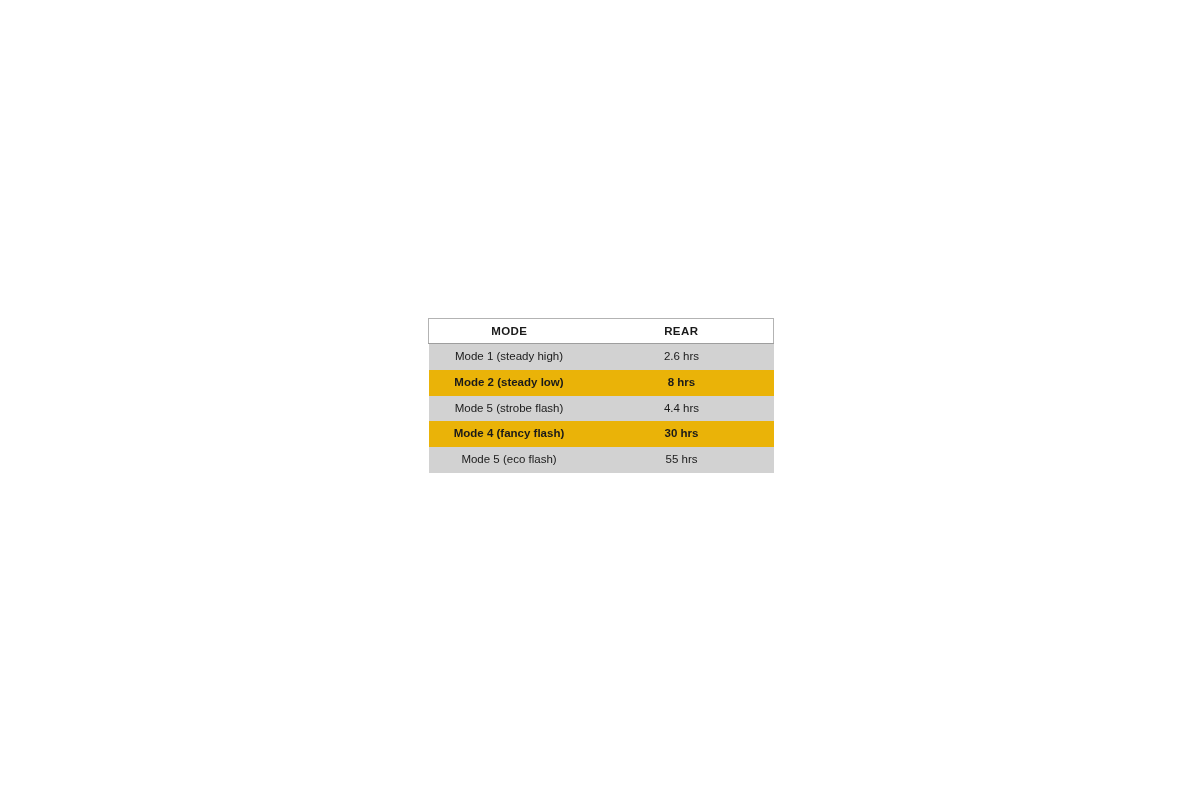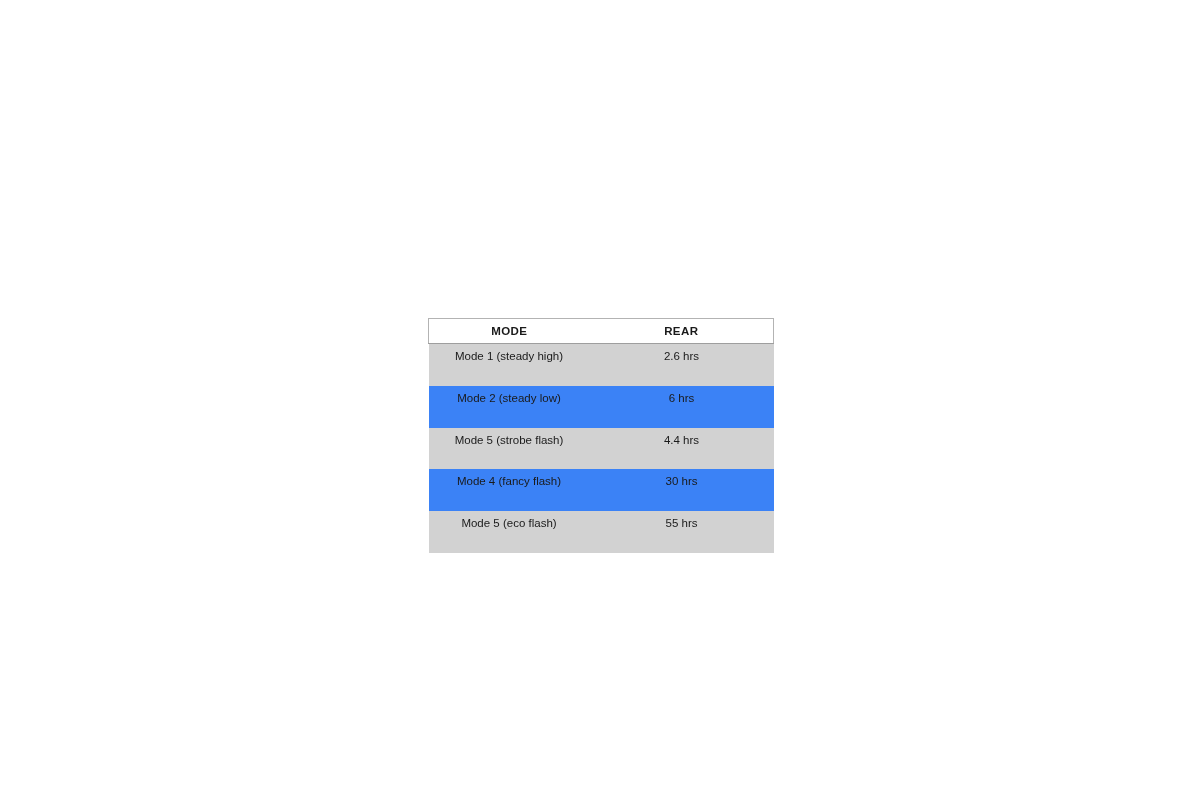--- a/index.html
+++ b/index.html
@@ -51,27 +51,27 @@
     border-right: none;
   }
   table.spec-table thead th.th-rear {
     border-left: none;
   }
 
   table.spec-table tbody td {
     font-size: 11.5px;
     color: #1a1a1a;
     text-align: center;
-    padding: 6px 4px 22px 4px;
+    padding: 6px 4px 6px 4px;
     border: none;
     line-height: 1.2;
   }
 
   tr.row-light td { background: #d2d2d2; }
-  tr.row-dark  td { background: #3b82f6; }
+  tr.row-dark  td { background: #eab308; font-weight: bold; }
 </style>
 </head>
 <body>
 
 <div id="page">
 
   <div id="spec-table-wrap">
     <table class="spec-table">
       <colgroup>
         <col class="col-mode">
@@ -83,21 +83,21 @@
           <th class="th-rear">REAR</th>
         </tr>
       </thead>
       <tbody>
         <tr class="row-light">
           <td>Mode 1 (steady high)</td>
           <td>2.6 hrs</td>
         </tr>
         <tr class="row-dark">
           <td>Mode 2 (steady low)</td>
-          <td>6 hrs</td>
+          <td>8 hrs</td>
         </tr>
         <tr class="row-light">
           <td>Mode 5 (strobe flash)</td>
           <td>4.4 hrs</td>
         </tr>
         <tr class="row-dark">
           <td>Mode 4 (fancy flash)</td>
           <td>30 hrs</td>
         </tr>
         <tr class="row-light">

